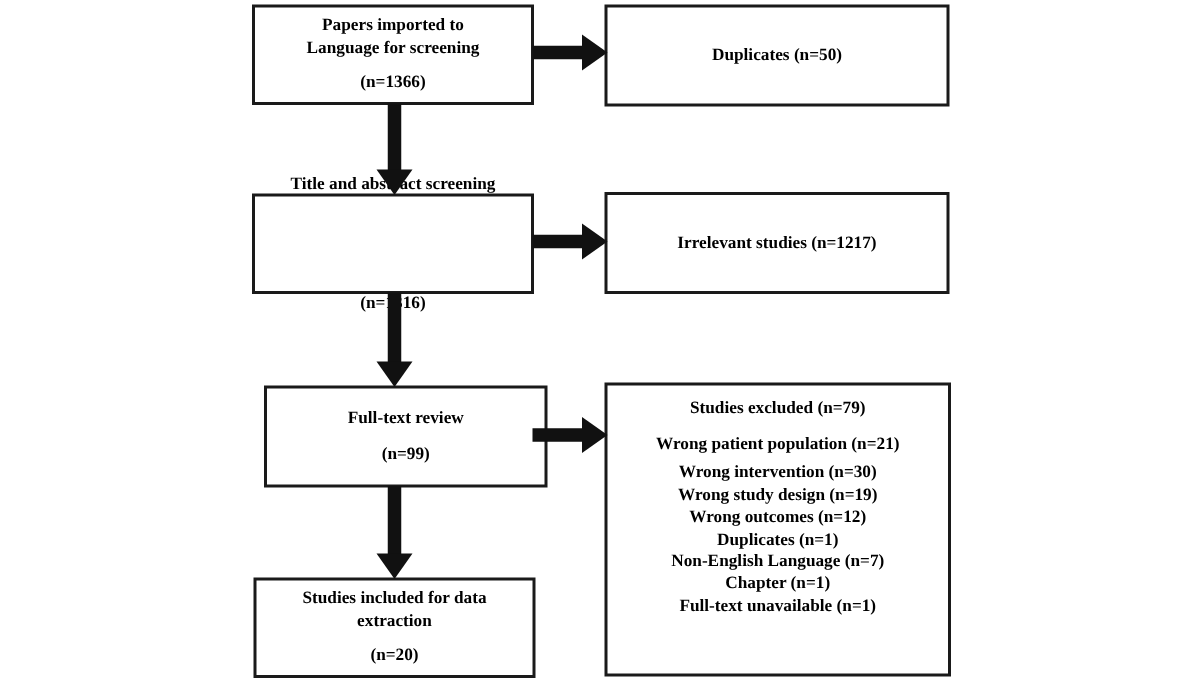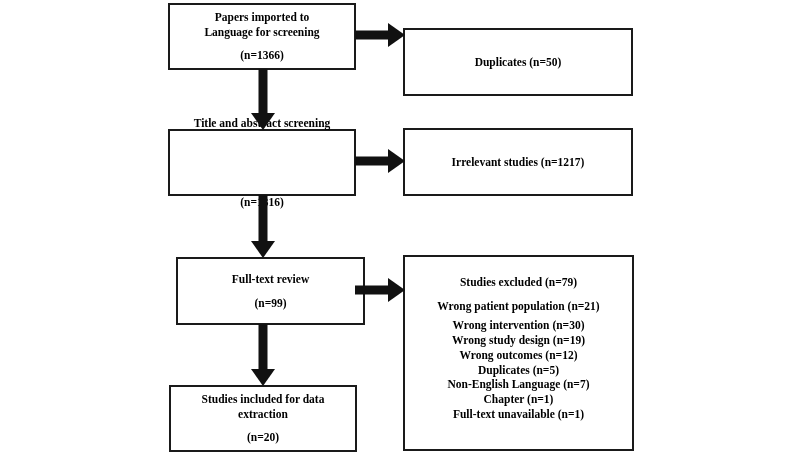--- a/index.html
+++ b/index.html
@@ -32,26 +32,26 @@
     font-size: 11.5px;
     line-height: 1.28;
     padding: 3px 6px;
   }
   .node .ln { display: block; white-space: nowrap; }
   .node .gap { height: 9px; }
   .node .gap-sm { height: 5px; }
 
   
   #box-imported      { left: 168px; top: 3px;   width: 188px; height: 67px; }
-  #box-duplicates    { left: 403px; top: 3px;   width: 230px; height: 68px; margin-top: 25px; }
+  #box-duplicates    { left: 403px; top: 3px;   width: 230px; height: 68px; }
   #box-title-abstract{ left: 168px; top: 129px; width: 188px; height: 67px; gap: 32px; }
   #box-irrelevant    { left: 403px; top: 128px; width: 230px; height: 68px; }
   #box-fulltext      { left: 176px; top: 257px; width: 189px; height: 68px; }
   #box-excluded      { left: 403px; top: 255px; width: 231px; height: 196px;
-                       justify-content: flex-start; padding-top: 18px; }
+                       justify-content: flex-start; padding-top: 8px; }
   #box-included      { left: 169px; top: 385px; width: 188px; height: 67px; }
 
   
   .arrow { position: absolute; }
 
   .arrow-v .shaft {
     position: absolute;
     left: 50%;
     top: 0;
     transform: translateX(-50%);
@@ -136,21 +136,21 @@
   </div>
 
   <div class="node" id="box-excluded">
     <span class="ln">Studies excluded (n=79)</span>
     <span class="gap"></span>
     <span class="ln">Wrong patient population (n=21)</span>
     <span class="gap-sm"></span>
     <span class="ln">Wrong intervention (n=30)</span>
     <span class="ln">Wrong study design (n=19)</span>
     <span class="ln">Wrong outcomes (n=12)</span>
-    <span class="ln">Duplicates (n=5)</span>
+    <span class="ln">Duplicates (n=1)</span>
     <span class="ln">Non-English Language (n=7)</span>
     <span class="ln">Chapter (n=1)</span>
     <span class="ln">Full-text unavailable (n=1)</span>
   </div>
 
   <div class="node" id="box-included">
     <span class="ln">Studies included for data</span>
     <span class="ln">extraction</span>
     <span class="gap"></span>
     <span class="ln">(n=20)</span>

